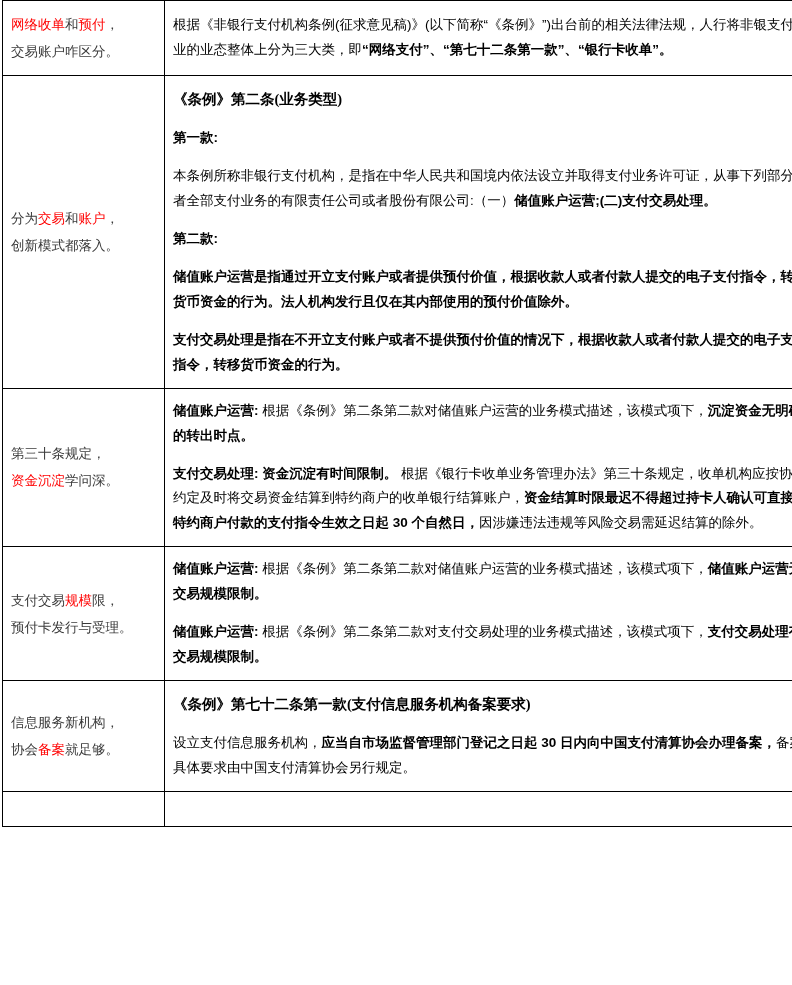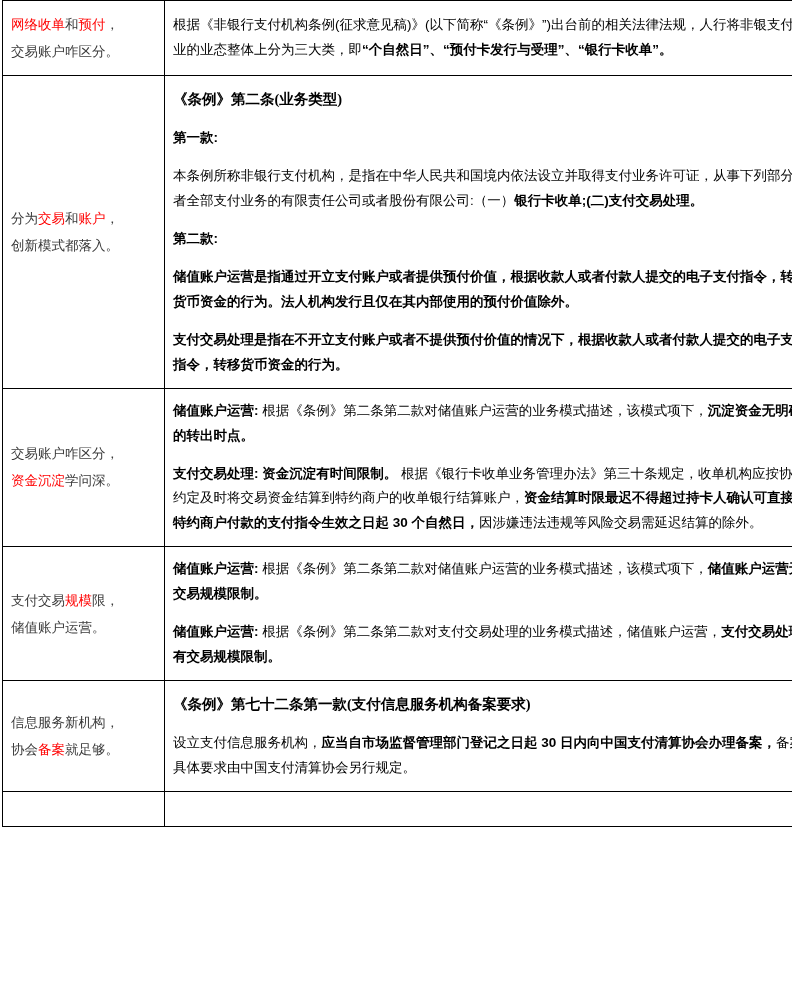--- a/index.html
+++ b/index.html
@@ -74,61 +74,61 @@
   <table class="main">
     <tbody id="tbody">
         <tr>
           <td class="left-cell">
             <div>
               <div class="left-line"><span class="red">网络收单</span><span>和</span><span class="red">预付</span><span>，</span></div>
               <div class="left-line"><span>交易账户咋区分。</span></div>
             </div>
           </td>
           <td class="right-cell">
-            <div class="p"><span>根据《非银行支付机构条例(征求意见稿)》(以下简称“《条例》”)出台前的相关法律法规，人行将非银支付行业的业态整体上分为三大类，即</span><span class="bold">“个自然日”、“预付卡发行与受理”、“银行卡收单”。</span></div>
+            <div class="p"><span>根据《非银行支付机构条例(征求意见稿)》(以下简称“《条例》”)出台前的相关法律法规，人行将非银支付行业的业态整体上分为三大类，即</span><span class="bold">“网络支付”、“第七十二条第一款”、“银行卡收单”。</span></div>
           </td>
         </tr>
         <tr>
           <td class="left-cell">
             <div>
               <div class="left-line"><span>分为</span><span class="red">交易</span><span>和</span><span class="red">账户</span><span>，</span></div>
               <div class="left-line"><span>创新模式都落入。</span></div>
             </div>
           </td>
           <td class="right-cell">
             <div class="p serif-title"><span class="bold">《条例》第二条(业务类型)</span></div>
             <div class="p"><span class="bold">第一款:</span></div>
-            <div class="p"><span>本条例所称非银行支付机构，是指在中华人民共和国境内依法设立并取得支付业务许可证，从事下列部分或者全部支付业务的有限责任公司或者股份有限公司:（一）</span><span class="bold">银行卡收单;</span><span class="bold">(二)支付交易处理。</span></div>
+            <div class="p"><span>本条例所称非银行支付机构，是指在中华人民共和国境内依法设立并取得支付业务许可证，从事下列部分或者全部支付业务的有限责任公司或者股份有限公司:（一）</span><span class="bold">储值账户运营;</span><span class="bold">(二)支付交易处理。</span></div>
             <div class="p"><span class="bold">第二款:</span></div>
             <div class="p"><span class="bold">储值账户运营是指通过开立支付账户或者提供预付价值，根据收款人或者付款人提交的电子支付指令，转移货币资金的行为。法人机构发行且仅在其内部使用的预付价值除外。</span></div>
             <div class="p"><span class="bold">支付交易处理是指在不开立支付账户或者不提供预付价值的情况下，根据收款人或者付款人提交的电子支付指令，转移货币资金的行为。</span></div>
           </td>
         </tr>
         <tr>
           <td class="left-cell">
             <div>
-              <div class="left-line"><span>交易账户咋区分，</span></div>
+              <div class="left-line"><span>第三十条规定，</span></div>
               <div class="left-line"><span class="red">资金沉淀</span><span>学问深。</span></div>
             </div>
           </td>
           <td class="right-cell">
             <div class="p"><span class="bold">储值账户运营:</span><span> 根据《条例》第二条第二款对储值账户运营的业务模式描述，该模式项下，</span><span class="bold">沉淀资金无明确的转出时点。</span></div>
             <div class="p"><span class="bold">支付交易处理: 资金沉淀有时间限制。</span><span> 根据《银行卡收单业务管理办法》第三十条规定，收单机构应按协议约定及时将交易资金结算到特约商户的收单银行结算账户，</span><span class="bold">资金结算时限最迟不得超过持卡人确认可直接向特约商户付款的支付指令生效之日起 30 个自然日，</span><span>因涉嫌违法违规等风险交易需延迟结算的除外。</span></div>
           </td>
         </tr>
         <tr>
           <td class="left-cell">
             <div>
               <div class="left-line"><span>支付交易</span><span class="red">规模</span><span>限，</span></div>
-              <div class="left-line"><span>储值账户运营。</span></div>
+              <div class="left-line"><span>预付卡发行与受理。</span></div>
             </div>
           </td>
           <td class="right-cell">
             <div class="p"><span class="bold">储值账户运营:</span><span> 根据《条例》第二条第二款对储值账户运营的业务模式描述，该模式项下，</span><span class="bold">储值账户运营无交易规模限制。</span></div>
-            <div class="p"><span class="bold">储值账户运营:</span><span> 根据《条例》第二条第二款对支付交易处理的业务模式描述，储值账户运营，</span><span class="bold">支付交易处理有交易规模限制。</span></div>
+            <div class="p"><span class="bold">储值账户运营:</span><span> 根据《条例》第二条第二款对支付交易处理的业务模式描述，该模式项下，</span><span class="bold">支付交易处理有交易规模限制。</span></div>
           </td>
         </tr>
         <tr>
           <td class="left-cell">
             <div>
               <div class="left-line"><span>信息服务新机构，</span></div>
               <div class="left-line"><span>协会</span><span class="red">备案</span><span>就足够。</span></div>
             </div>
           </td>
           <td class="right-cell">

